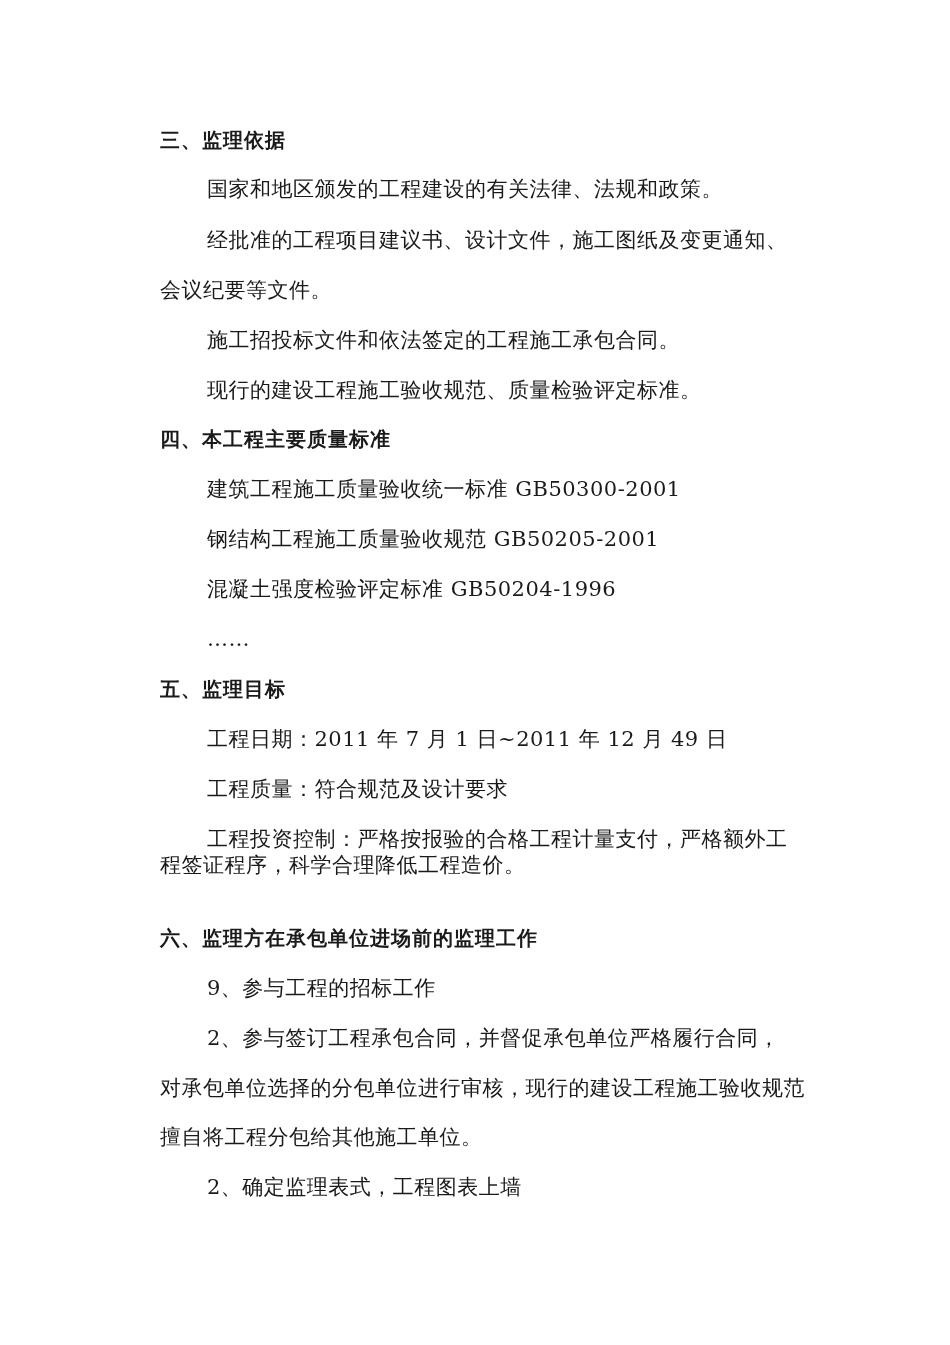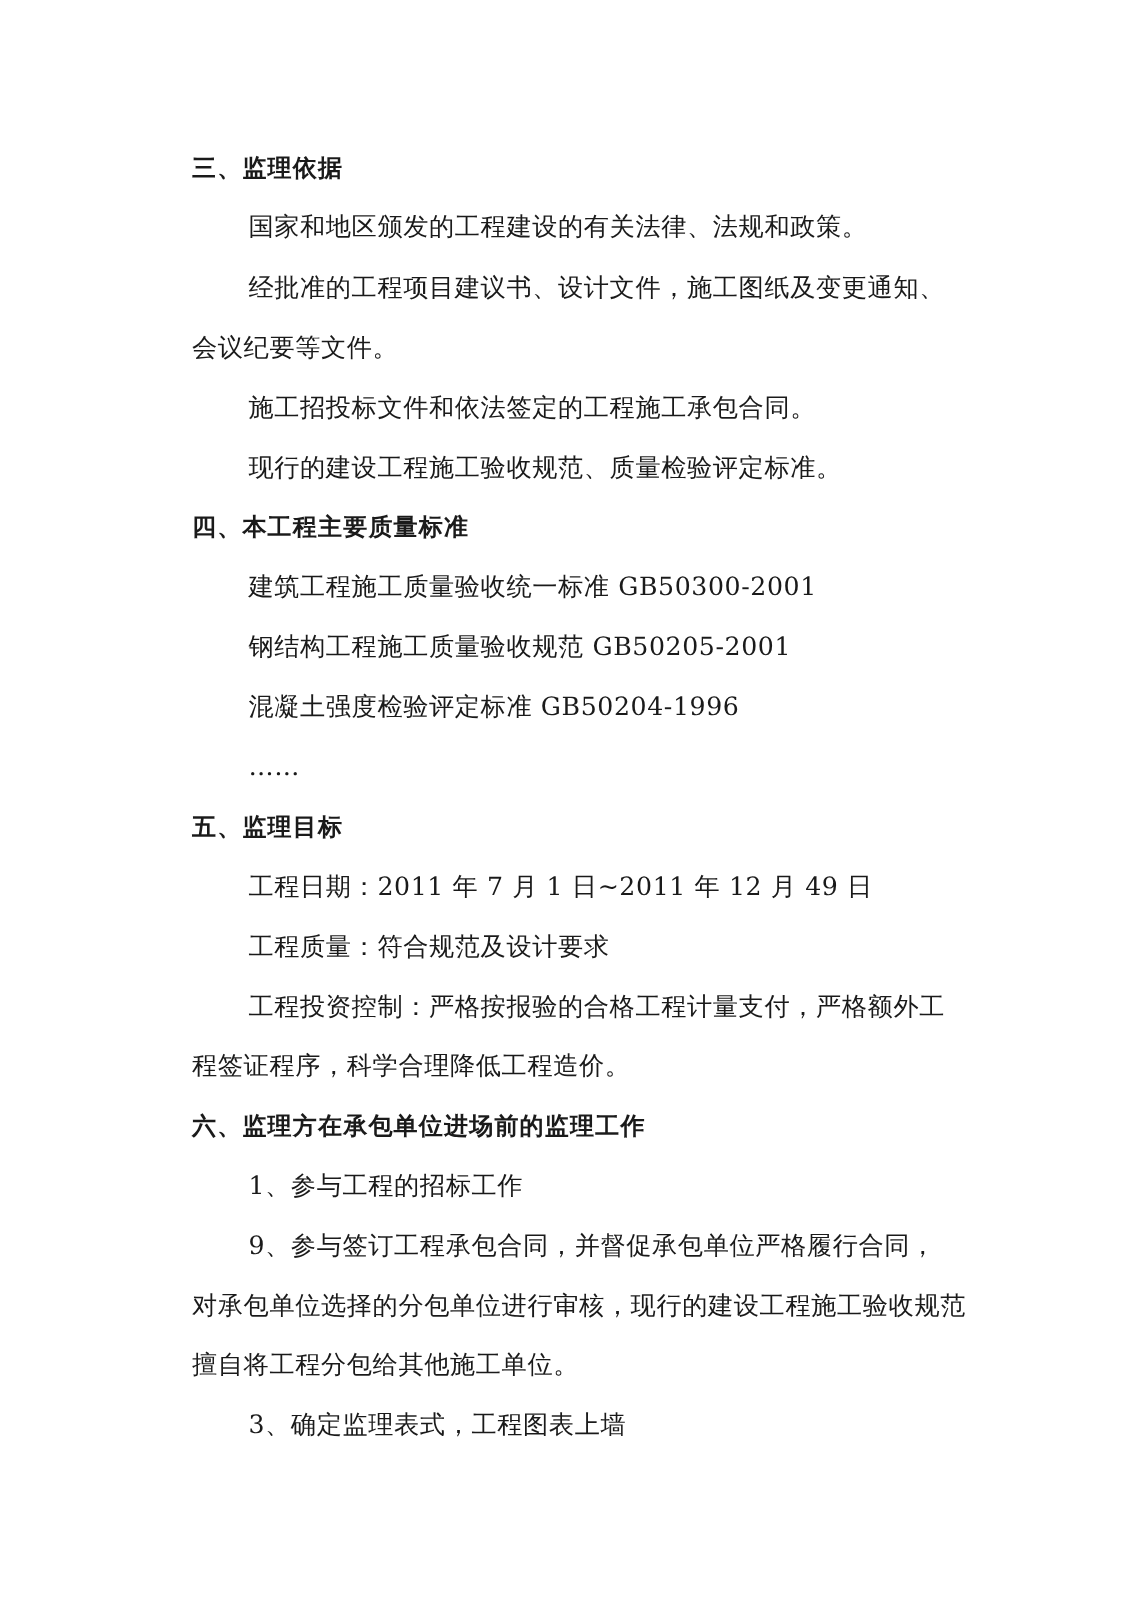--- a/index.html
+++ b/index.html
@@ -25,21 +25,21 @@
   <div class="line heading" style="top:424px">四、本工程主要质量标准</div>
   <div class="line indent" style="top:474px">建筑工程施工质量验收统一标准 GB50300-2001</div>
   <div class="line indent" style="top:524px">钢结构工程施工质量验收规范 GB50205-2001</div>
   <div class="line indent" style="top:574px">混凝土强度检验评定标准 GB50204-1996</div>
   <div class="line indent" style="top:624px">……</div>
 
   <div class="line heading" style="top:674px">五、监理目标</div>
   <div class="line indent" style="top:724px">工程日期：2011 年 7 月 1 日~2011 年 12 月 49 日</div>
   <div class="line indent" style="top:774px">工程质量：符合规范及设计要求</div>
   <div class="line indent" style="top:824px">工程投资控制：严格按报验的合格工程计量支付，严格额外工</div>
-  <div class="line" style="top:873px">程签证程序，科学合理降低工程造价。</div>
+  <div class="line" style="top:850px">程签证程序，科学合理降低工程造价。</div>
 
   <div class="line heading" style="top:923px">六、监理方在承包单位进场前的监理工作</div>
-  <div class="line indent" style="top:973px">1、参与工程的招标工作</div>
-  <div class="line indent" style="top:1023px">9、参与签订工程承包合同，并督促承包单位严格履行合同，</div>
+  <div class="line indent" style="top:973px">9、参与工程的招标工作</div>
+  <div class="line indent" style="top:1023px">2、参与签订工程承包合同，并督促承包单位严格履行合同，</div>
   <div class="line" style="top:1073px">对承包单位选择的分包单位进行审核，现行的建设工程施工验收规范</div>
   <div class="line" style="top:1122px">擅自将工程分包给其他施工单位。</div>
-  <div class="line indent" style="top:1172px">3、确定监理表式，工程图表上墙</div>
+  <div class="line indent" style="top:1172px">2、确定监理表式，工程图表上墙</div>
 </div>
 
 </body></html>

